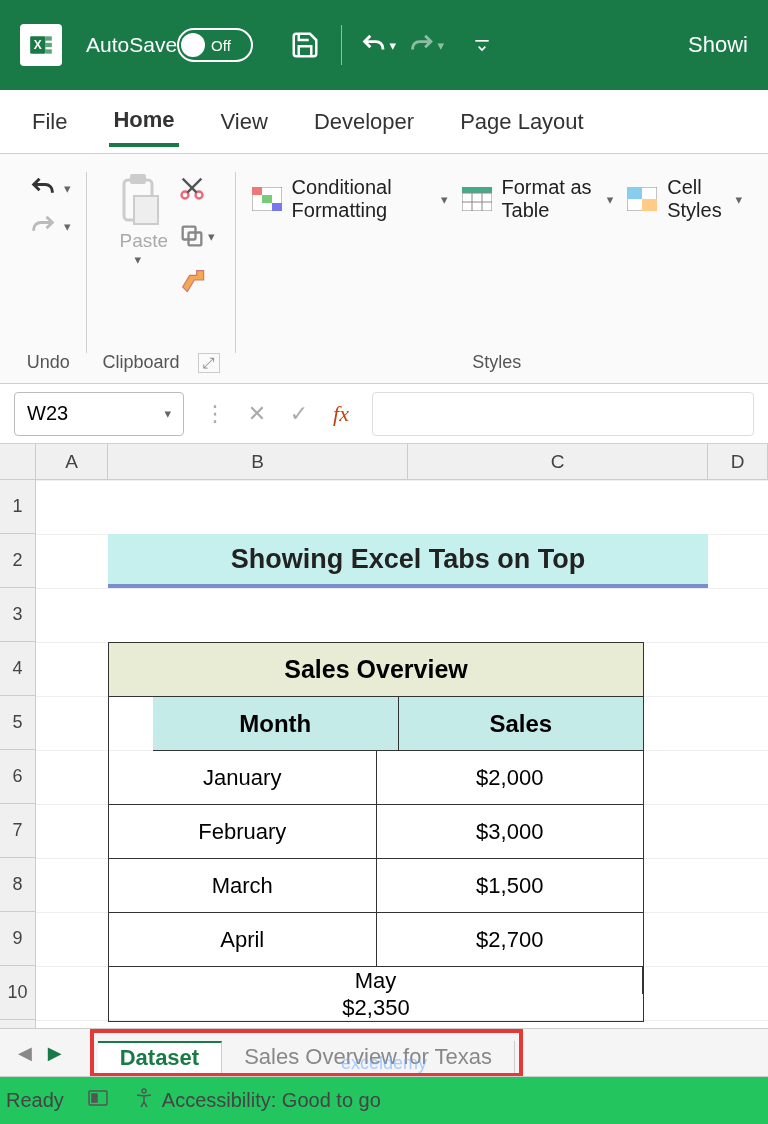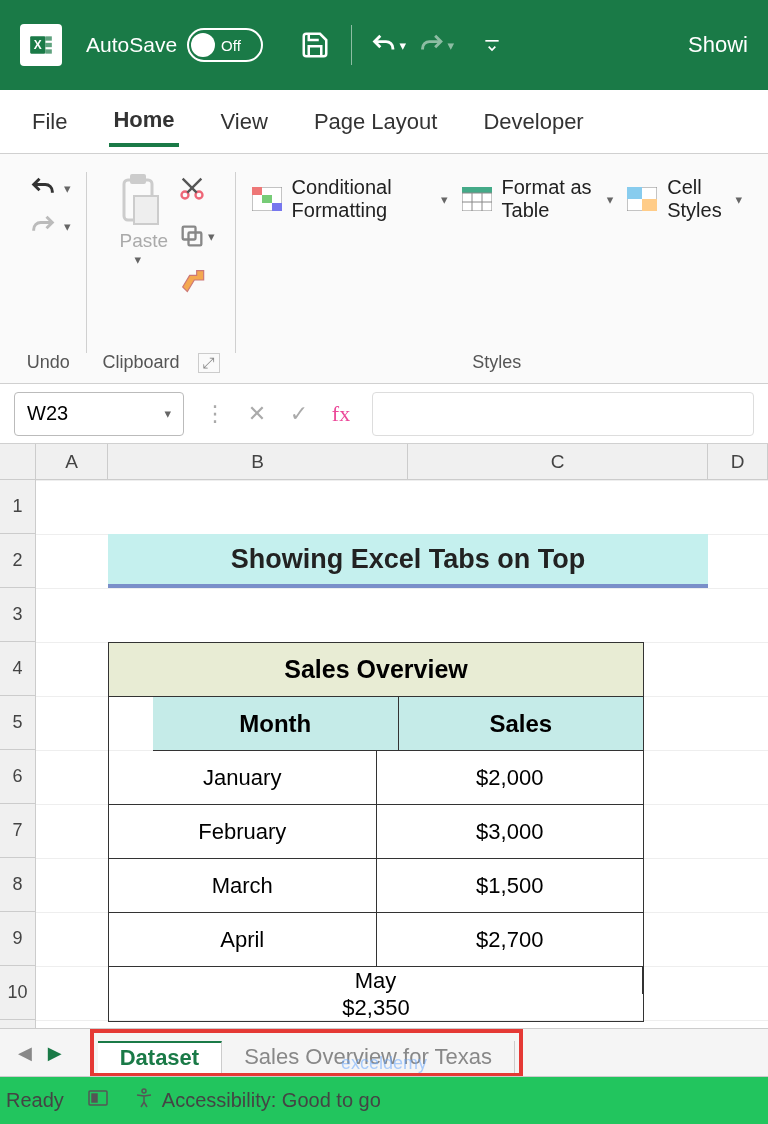--- a/index.html
+++ b/index.html
@@ -1,21 +1,21 @@
 <!DOCTYPE html>
 <html><head>
 <meta charset="utf-8">
 <style>
 * { margin: 0; padding: 0; box-sizing: border-box; font-family: "Segoe UI", Arial, sans-serif; }
 body { width: 768px; height: 1124px; background: #fff; overflow: hidden; position: relative; }
 
 
 .title-bar { height: 90px; background: #1a7a47; display: flex; align-items: center; padding: 0 20px; color: #fff; }
 .excel-icon { width: 42px; height: 42px; background: #fff; border-radius: 4px; display: flex; align-items: center; justify-content: center; color: #1a7a47; font-weight: bold; font-size: 20px; margin-right: 24px; }
-.autosave { display: flex; align-items: center; gap: 10px; font-size: 21px; margin-right: 28px; }
+.autosave { display: flex; align-items: center; font-size: 21px; margin-right: 28px; }
 .toggle { width: 76px; height: 34px; border: 2px solid #fff; border-radius: 17px; display: flex; align-items: center; padding: 2px 8px 2px 2px; gap: 6px; }
 .toggle-knob { width: 24px; height: 24px; background: #fff; border-radius: 50%; }
 .toggle-label { font-size: 15px; }
 .qat-icon { width: 36px; height: 36px; display: flex; align-items: center; justify-content: center; margin: 0 6px; }
 .qat-sep { width: 1px; height: 40px; background: rgba(255,255,255,0.5); margin: 0 12px; }
 .doc-title { margin-left: auto; font-size: 22px; }
 
 
 .ribbon-tabs { height: 64px; display: flex; align-items: center; padding: 12px 28px; gap: 38px; font-size: 22px; color: #333; border-bottom: 1px solid #d0d0d0; }
 .ribbon-tab { padding: 10px 4px; cursor: pointer; }
@@ -36,21 +36,21 @@
 .styles-list { display: flex; flex-direction: row; gap: 14px; padding-top: 10px; }
 .style-item { display: flex; align-items: center; gap: 10px; font-size: 20px; color: #222; }
 .style-icon { width: 30px; height: 24px; display: inline-block; }
 .dlg-launch { font-size: 15px; color: #888; border: 1px solid #ccc; padding: 0 4px; }
 
 
 .formula-row { height: 60px; display: flex; align-items: center; padding: 8px 14px; gap: 12px; border-bottom: 1px solid #d0d0d0; }
 .name-box { width: 170px; height: 44px; border: 1px solid #bbb; border-radius: 4px; display: flex; align-items: center; justify-content: space-between; padding: 0 12px; font-size: 20px; }
 .fb-btns { display: flex; align-items: center; gap: 4px; }
 .fb-btn { width: 38px; height: 38px; display: flex; align-items: center; justify-content: center; color: #aaa; font-size: 22px; }
-.fx { font-family: "Times New Roman", serif; color: #ec4899; font-size: 22px; }
+.fx { font-style: italic; font-family: "Times New Roman", serif; color: #c2410c; font-size: 22px; }
 .formula-input { flex: 1; height: 44px; border: 1px solid #ddd; border-radius: 4px; }
 
 
 .grid { position: relative; }
 .col-headers { display: flex; height: 36px; background: #f0f0f0; border-bottom: 1px solid #ccc; }
 .corner { width: 36px; border-right: 1px solid #ccc; }
 .ch { border-right: 1px solid #ccc; display: flex; align-items: center; justify-content: center; font-size: 19px; color: #444; }
 .chA { width: 72px; } .chB { width: 300px; } .chC { width: 300px; } .chD { width: 60px; }
 .grid-body { display: flex; }
 .row-headers { display: flex; flex-direction: column; width: 36px; background: #f0f0f0; border-right: 1px solid #ccc; }
@@ -132,22 +132,22 @@
         <polyline points="8 14 12 18 16 14"></polyline>
       </svg>
   </div>
   <div class="doc-title">Showi</div>
 </div>
 
 <div class="ribbon-tabs">
   <div class="ribbon-tab">File</div>
   <div class="ribbon-tab active">Home</div>
   <div class="ribbon-tab">View</div>
+  <div class="ribbon-tab">Developer</div>
   <div class="ribbon-tab">Page Layout</div>
-  <div class="ribbon-tab">Developer</div>
 </div>
 
 <div class="ribbon">
   <div class="ribbon-group">
     <div class="group-body">
       <div class="undo-col">
         <div class="ub">
           <svg width="34" height="28" viewBox="0 0 24 24" fill="none" stroke="#333" stroke-width="2.5">
               <path d="M9 14L4 9l5-5"></path>
               <path d="M4 9h10a6 6 0 0 1 6 6v1"></path>

